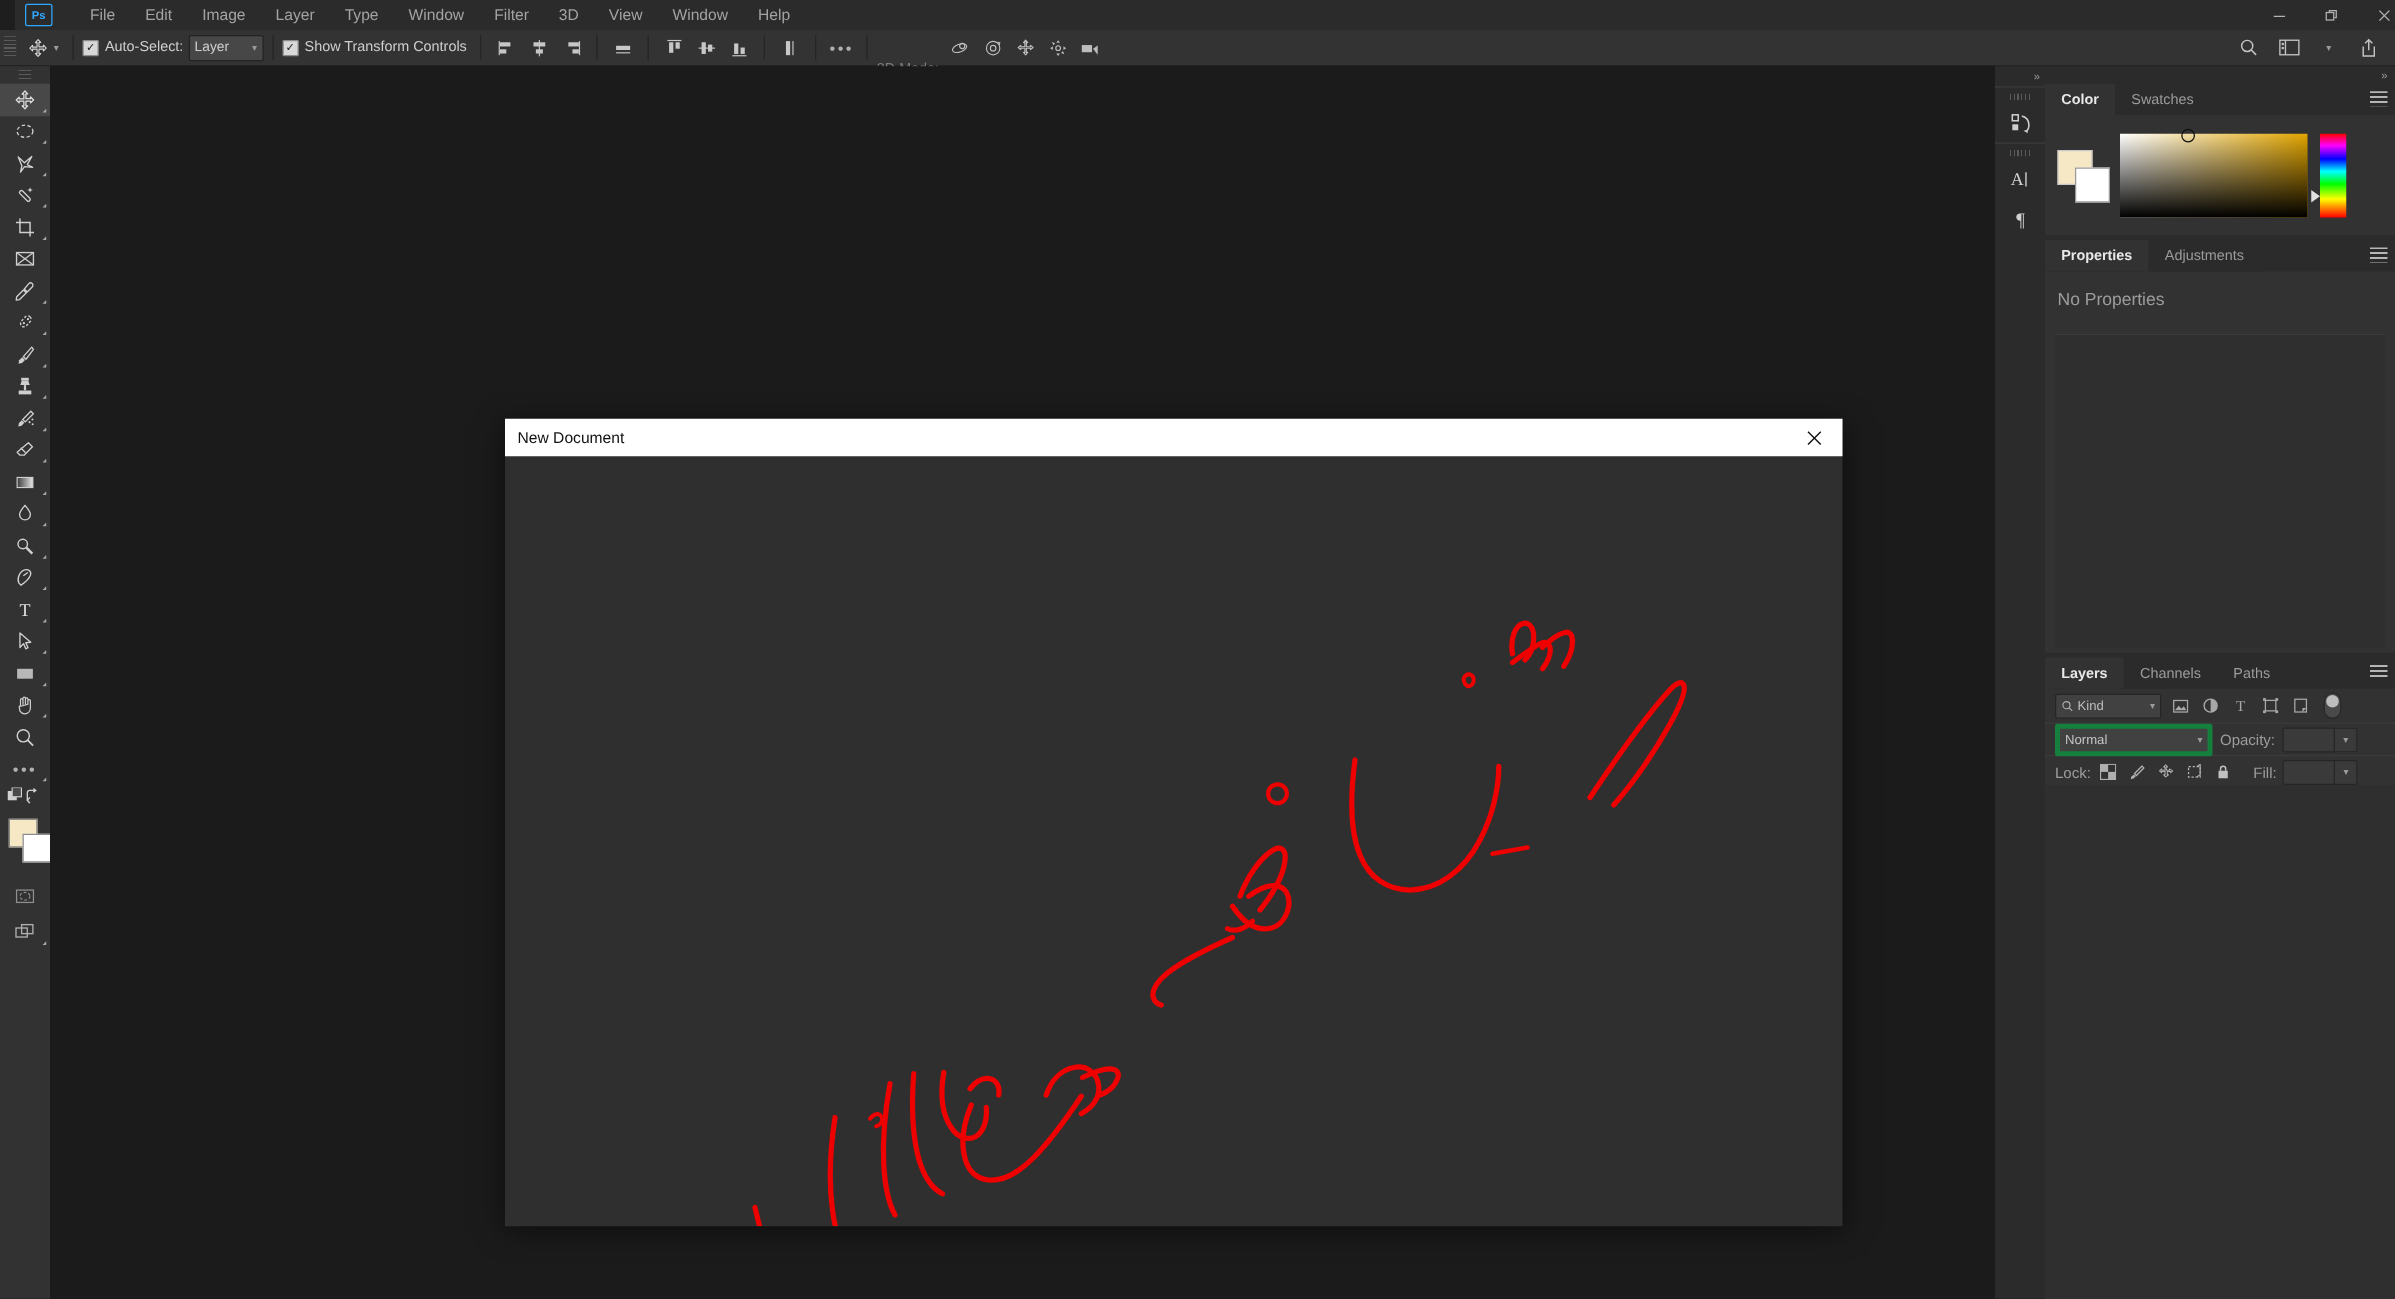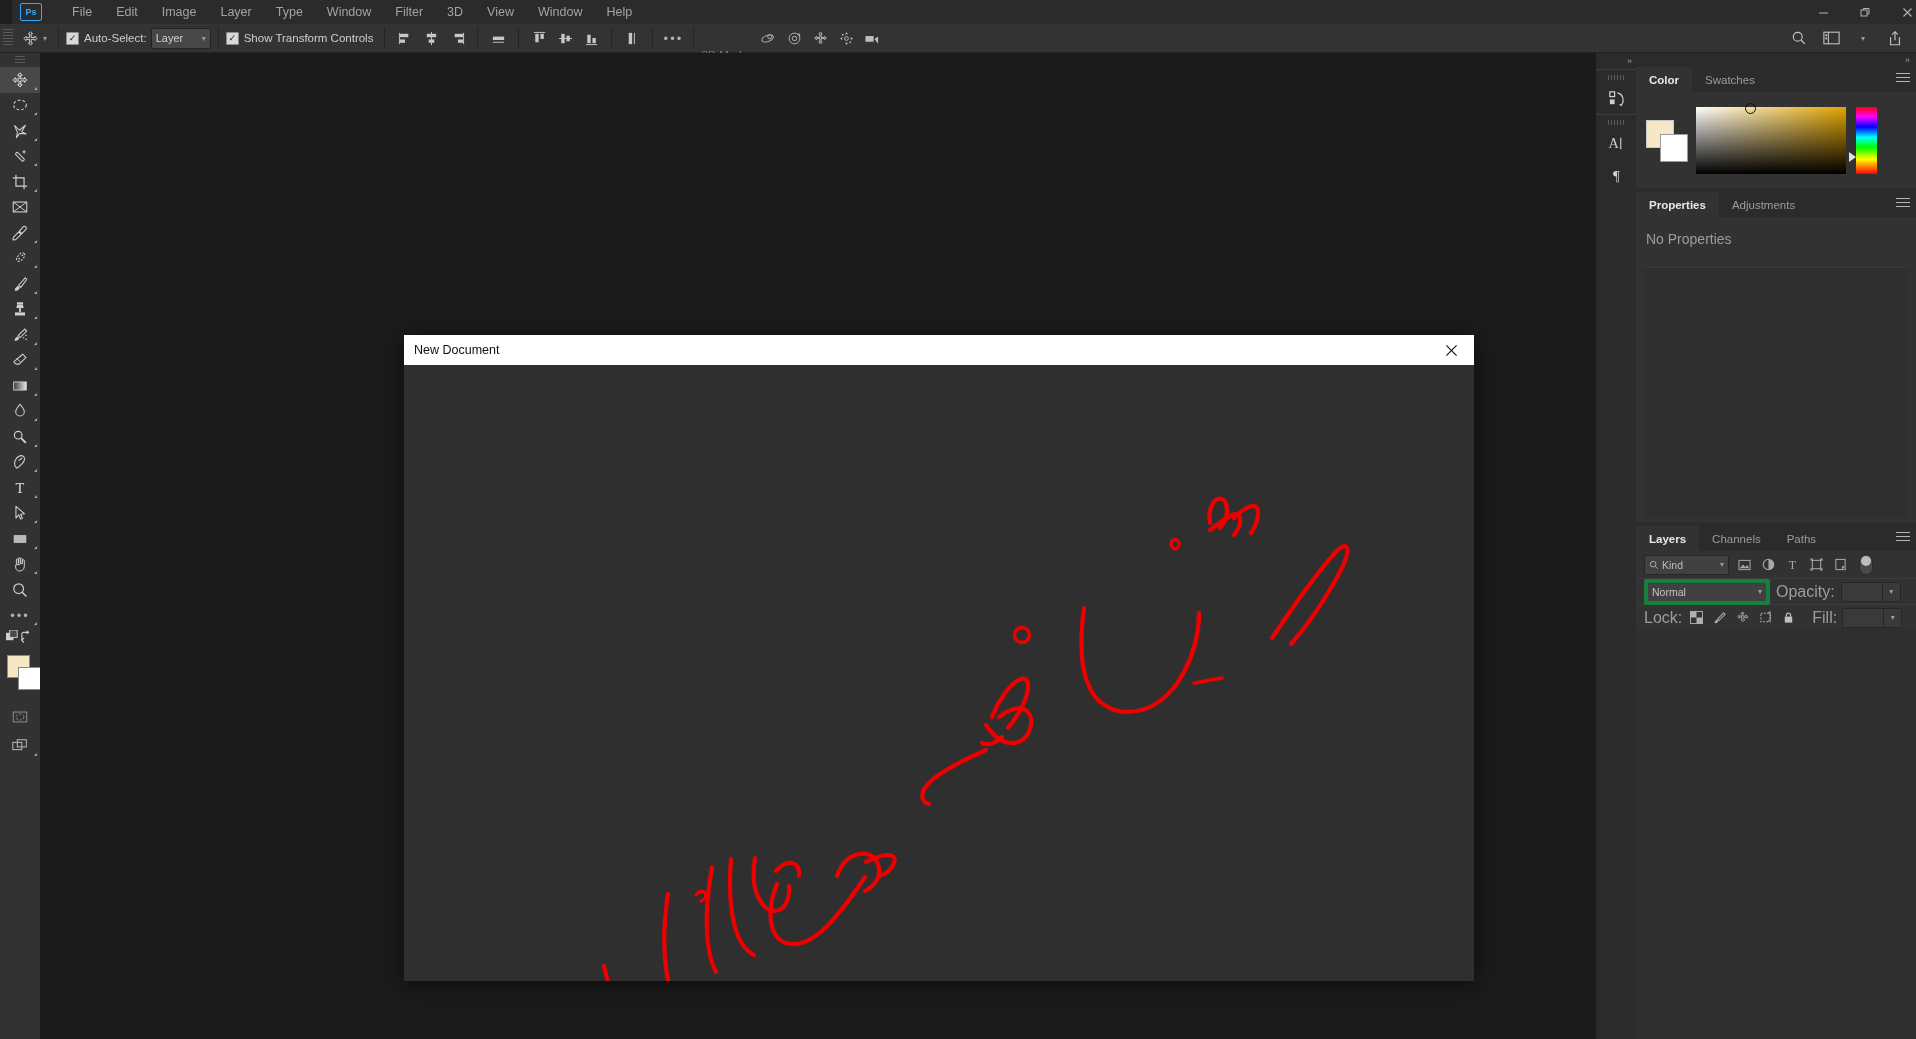--- a/index.html
+++ b/index.html
@@ -122,21 +122,21 @@
            justify-content:space-between;}
   .ficon{width:17px;height:18px;display:flex;align-items:center;justify-content:center;color:#aaa;}
   .pill{width:12px;height:19px;border-radius:7px;background:#4a4a4a;border:1px solid #2a2a2a;
         position:relative;margin-left:3px;}
   .pill::after{content:"";position:absolute;left:1px;top:1px;width:10px;height:10px;border-radius:50%;background:#bdbdbd;}
   .moderow{display:flex;align-items:center;height:25px;padding:0 8px;gap:6px;
            border-top:1px solid #3b3b3b;}
   .modebox{width:110px;height:18px;background:#414141;border:4px solid #15803d;border-radius:2px;
            display:flex;align-items:center;justify-content:space-between;padding:0 4px;
            font-size:10.5px;color:#c4c4c4;}
-  .small-lbl{font-size:16px;color:#9d9d9d;}
+  .small-lbl{font-size:12px;color:#9d9d9d;}
   .numbox{width:40px;height:18px;background:#3a3a3a;border:1px solid #262626;border-radius:2px 0 0 2px;}
   .numarrow{width:17px;height:18px;background:#3a3a3a;border:1px solid #262626;border-left:none;
             border-radius:0 2px 2px 0;display:flex;align-items:center;justify-content:center;
             font-size:8px;color:#9a9a9a;}
   .lockrow{display:flex;align-items:center;height:25px;padding:0 8px;gap:5px;
            border-top:1px solid #3b3b3b;}
   .lockicon{width:18px;height:18px;display:flex;align-items:center;justify-content:center;color:#b0b0b0;}
   .layerlist{position:absolute;left:0;top:77px;right:0;bottom:26px;background:#2f2f2f;}
   .chevd{font-size:8px;color:#9a9a9a;}
 </style>

